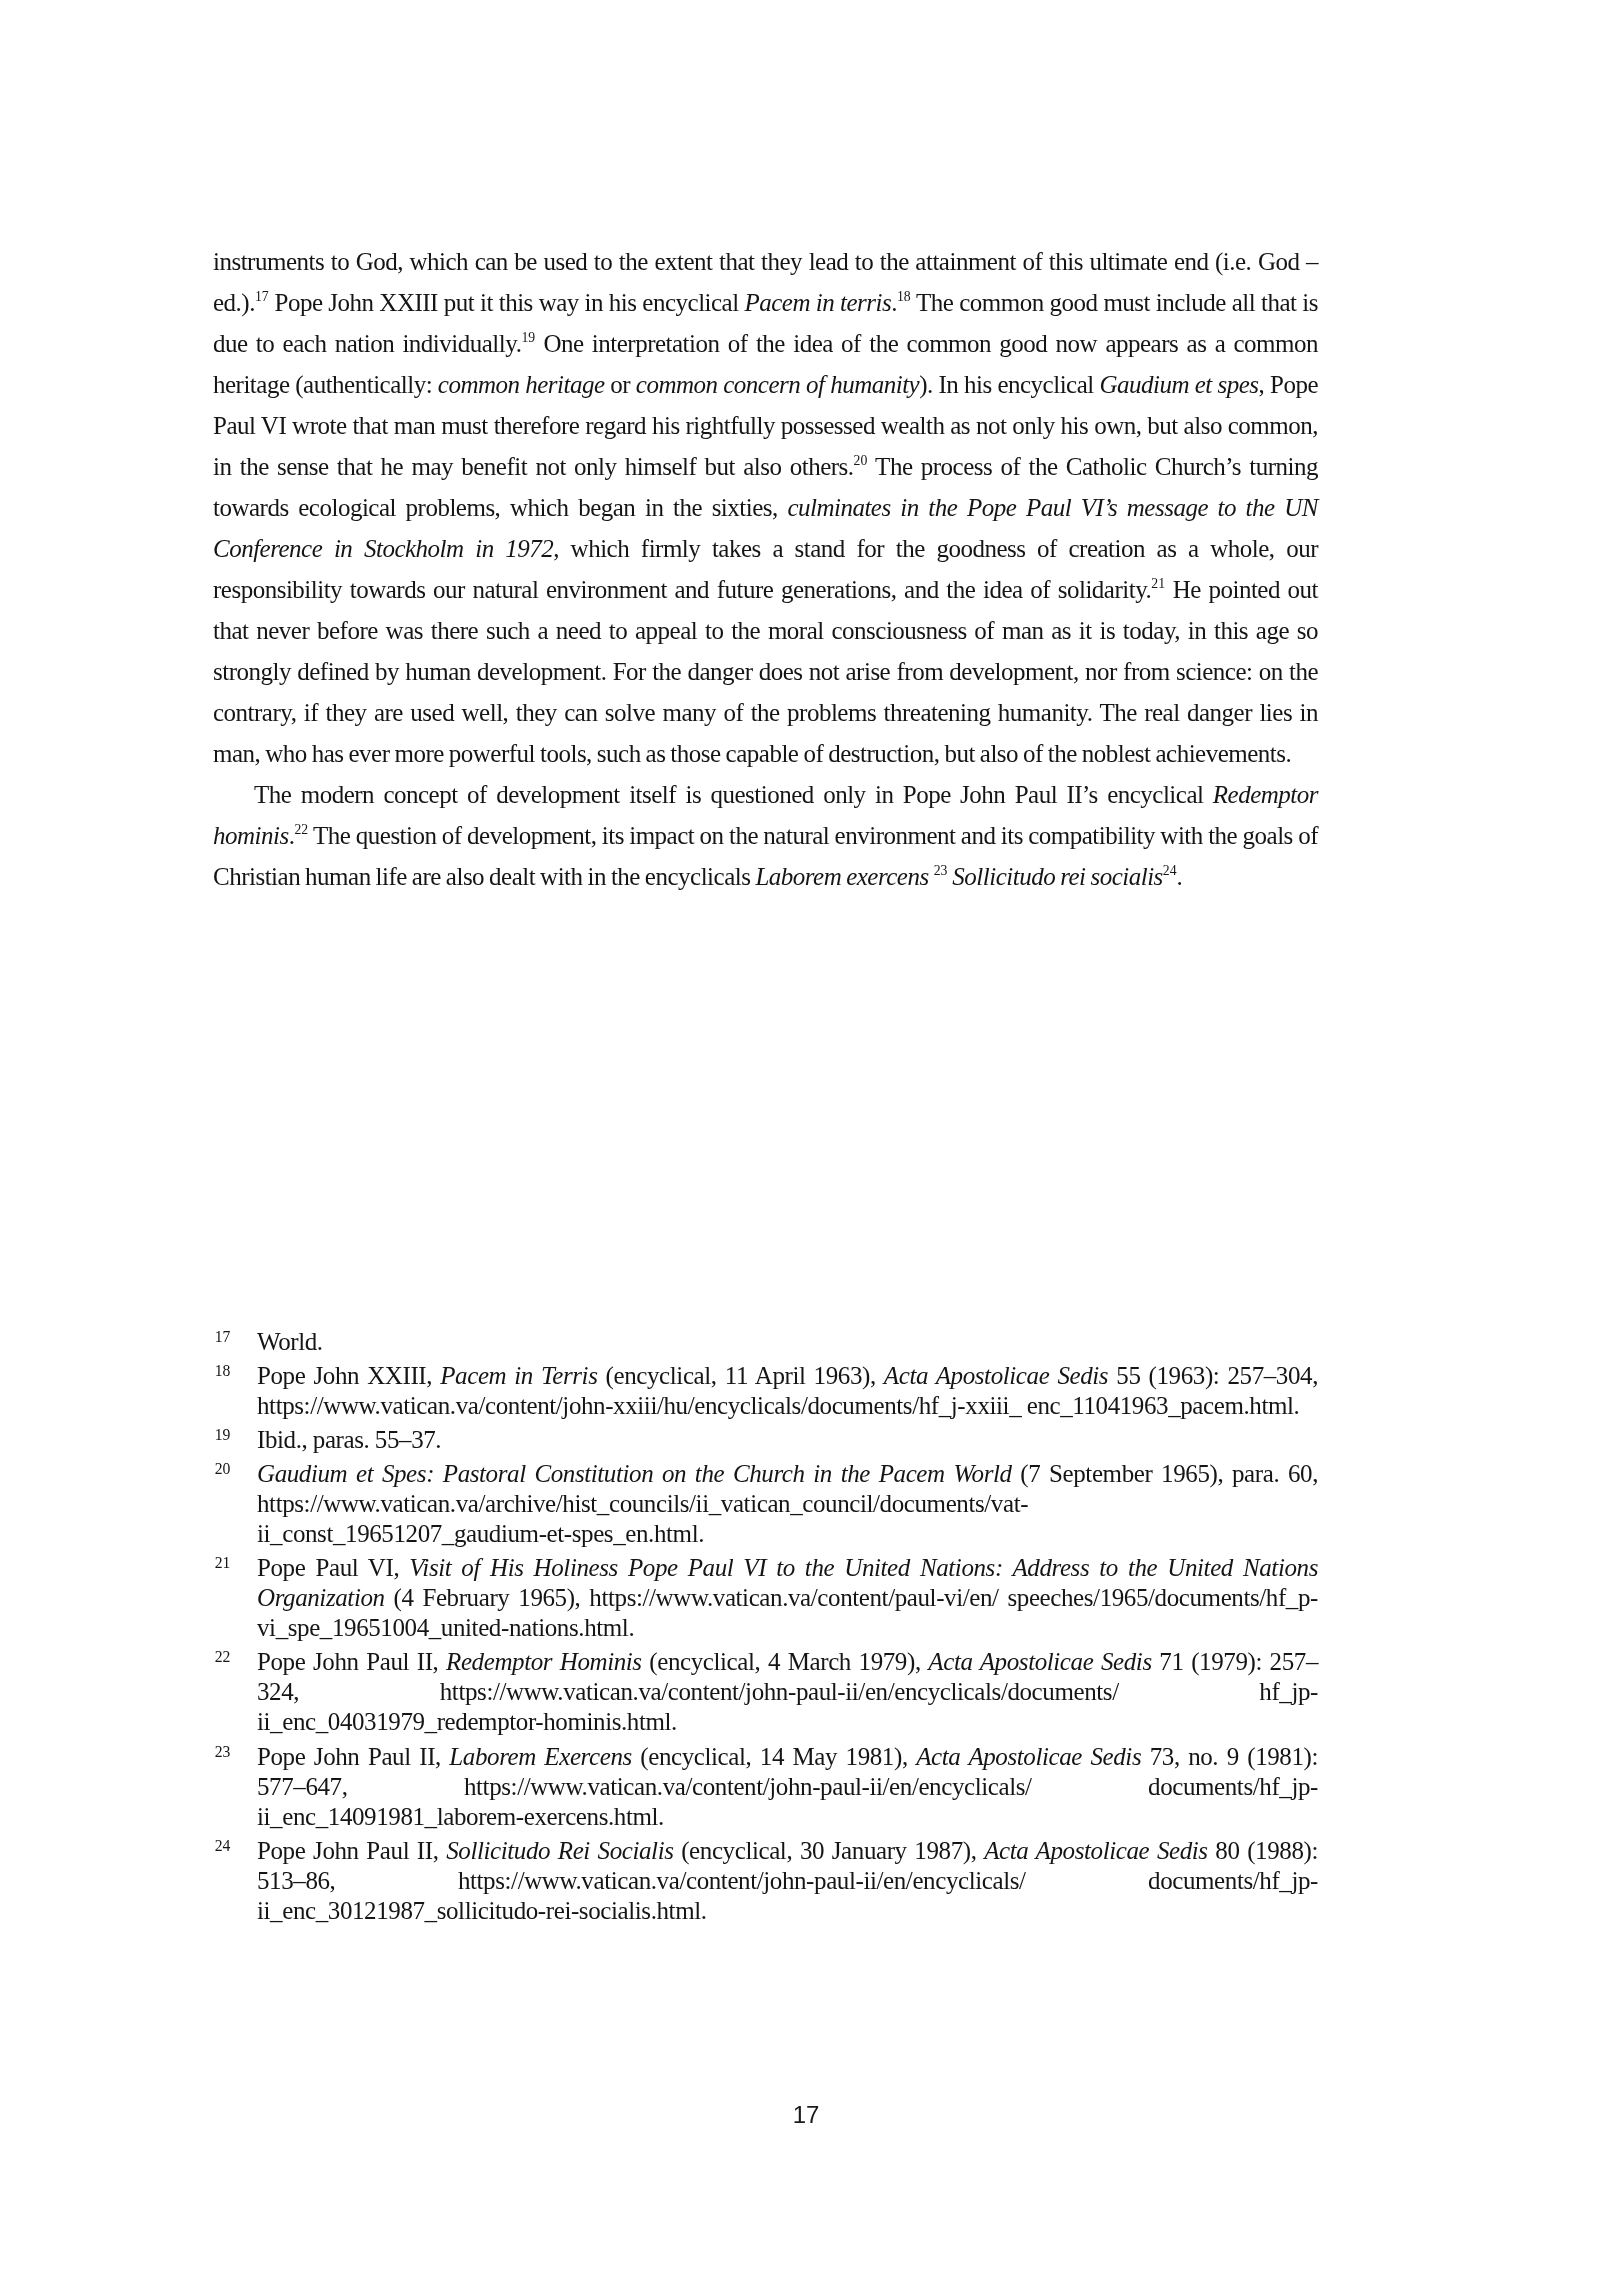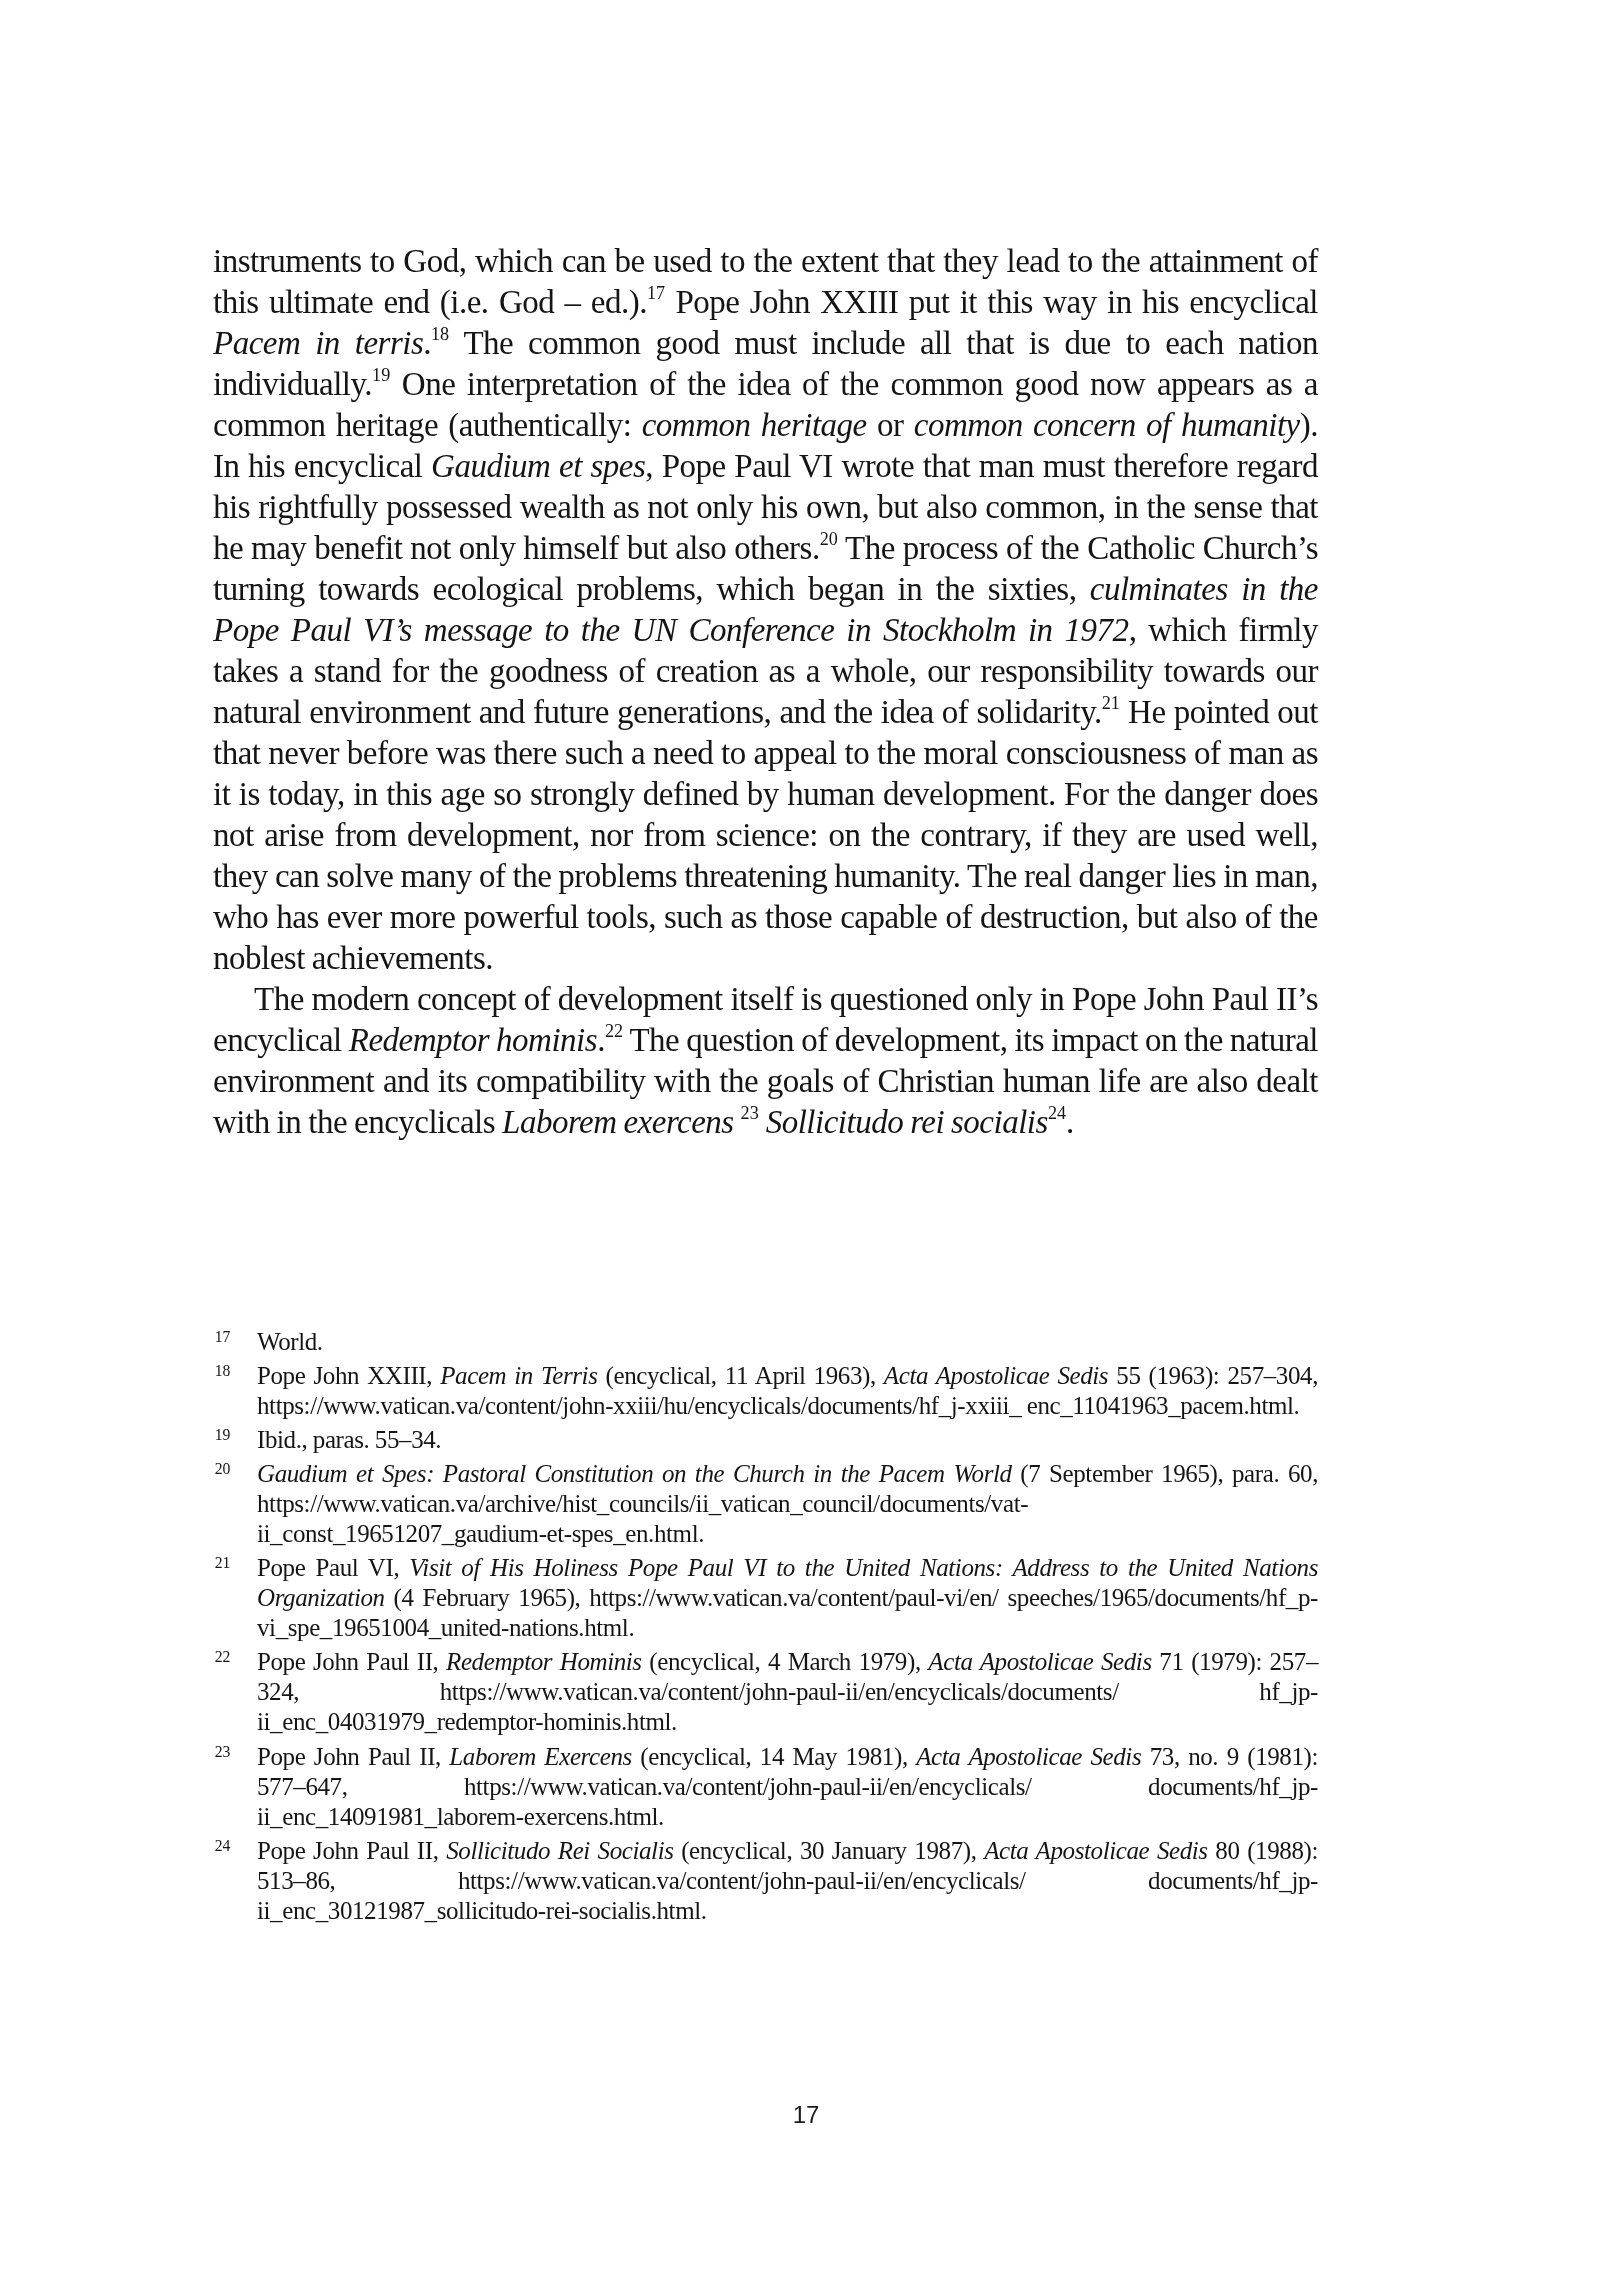--- a/index.html
+++ b/index.html
@@ -30,21 +30,21 @@
     letter-spacing: 1.3px;
     color: #2a2a2a;
     white-space: nowrap;
   }
   .body-text {
     position: absolute;
     left: 213px;
     top: 241px;
     width: 1105px;
     font-family: "Liberation Serif", "DejaVu Serif", serif;
-    font-size: 33px;
+    font-size: 25px;
     line-height: 41px;
     color: #151515;
     text-align: justify;
     letter-spacing: -0.5px;
     word-spacing: -0.8px;
   }
   .body-text p {
     margin: 0;
   }
   .body-text p.indent {
@@ -100,21 +100,21 @@
 
 
   <div class="body-text">
       <p><span>instruments to God, which can be used to the extent that they lead to the attainment of this ultimate end (i.e. God – ed.).</span><sup>17</sup><span> Pope John XXIII put it this way in his encyclical </span><i>Pacem in terris</i><span>.</span><sup>18</sup><span> The common good must include all that is due to each nation individually.</span><sup>19</sup><span> One interpretation of the idea of the common good now appears as a common heritage (authentically: </span><i>common heritage</i><span> or </span><i>common concern of humanity</i><span>). In his encyclical </span><i>Gaudium et spes</i><span>, Pope Paul VI wrote that man must therefore regard his rightfully possessed wealth as not only his own, but also common, in the sense that he may benefit not only himself but also others.</span><sup>20</sup><span> The process of the Catholic Church’s turning towards ecological problems, which began in the sixties, </span><i>culminates in the Pope Paul VI’s message to the UN Conference in Stockholm in 1972</i><span>, which firmly takes a stand for the goodness of creation as a whole, our responsibility towards our natural environment and future generations, and the idea of solidarity.</span><sup>21</sup><span> He pointed out that never before was there such a need to appeal to the moral consciousness of man as it is today, in this age so strongly defined by human development. For the danger does not arise from development, nor from science: on the contrary, if they are used well, they can solve many of the problems threatening humanity. The real danger lies in man, who has ever more powerful tools, such as those capable of destruction, but also of the noblest achievements.</span></p>
       <p class="indent"><span>The modern concept of development itself is questioned only in Pope John Paul II’s encyclical </span><i>Redemptor hominis</i><span>.</span><sup>22</sup><span> The question of development, its impact on the natural environment and its compatibility with the goals of Christian human life are also dealt with in the encyclicals </span><i>Laborem exercens</i><span> </span><sup>23</sup><span> </span><i>Sollicitudo rei socialis</i><sup>24</sup><span>.</span></p>
     </div>
 
   <div class="fn-section">
       <div class="fn"><span class="fn-num">17</span><span>World.</span></div>
       <div class="fn"><span class="fn-num">18</span><span>Pope John XXIII, </span><i>Pacem in Terris</i><span> (encyclical, 11 April 1963), </span><i>Acta Apostolicae Sedis</i><span> 55 (1963): 257–304, https://www.vatican.va/content/john-xxiii/hu/encyclicals/documents/hf_j-xxiii_ enc_11041963_pacem.html.</span></div>
-      <div class="fn"><span class="fn-num">19</span><span>Ibid., paras. 55–34.</span></div>
+      <div class="fn"><span class="fn-num">19</span><span>Ibid., paras. 55–37.</span></div>
       <div class="fn"><span class="fn-num">20</span><i>Gaudium et Spes: Pastoral Constitution on the Church in the Pacem World</i><span> (7 September 1965), para. 60, https://www.vatican.va/archive/hist_councils/ii_vatican_council/documents/vat- ii_const_19651207_gaudium-et-spes_en.html.</span></div>
       <div class="fn"><span class="fn-num">21</span><span>Pope Paul VI, </span><i>Visit of His Holiness Pope Paul VI to the United Nations: Address to the United Nations Organization</i><span> (4 February 1965), https://www.vatican.va/content/paul-vi/en/ speeches/1965/documents/hf_p-vi_spe_19651004_united-nations.html.</span></div>
       <div class="fn"><span class="fn-num">22</span><span>Pope John Paul II, </span><i>Redemptor Hominis</i><span> (encyclical, 4 March 1979), </span><i>Acta Apostolicae Sedis</i><span> 71 (1979): 257–324, https://www.vatican.va/content/john-paul-ii/en/encyclicals/documents/ hf_jp-ii_enc_04031979_redemptor-hominis.html.</span></div>
       <div class="fn"><span class="fn-num">23</span><span>Pope John Paul II, </span><i>Laborem Exercens</i><span> (encyclical, 14 May 1981), </span><i>Acta Apostolicae Sedis</i><span> 73, no. 9 (1981): 577–647, https://www.vatican.va/content/john-paul-ii/en/encyclicals/ documents/hf_jp-ii_enc_14091981_laborem-exercens.html.</span></div>
       <div class="fn"><span class="fn-num">24</span><span>Pope John Paul II, </span><i>Sollicitudo Rei Socialis</i><span> (encyclical, 30 January 1987), </span><i>Acta Apostolicae Sedis</i><span> 80 (1988): 513–86, https://www.vatican.va/content/john-paul-ii/en/encyclicals/ documents/hf_jp-ii_enc_30121987_sollicitudo-rei-socialis.html.</span></div>
     </div>
 
   <div class="page-number">17</div>
 
 </div>

